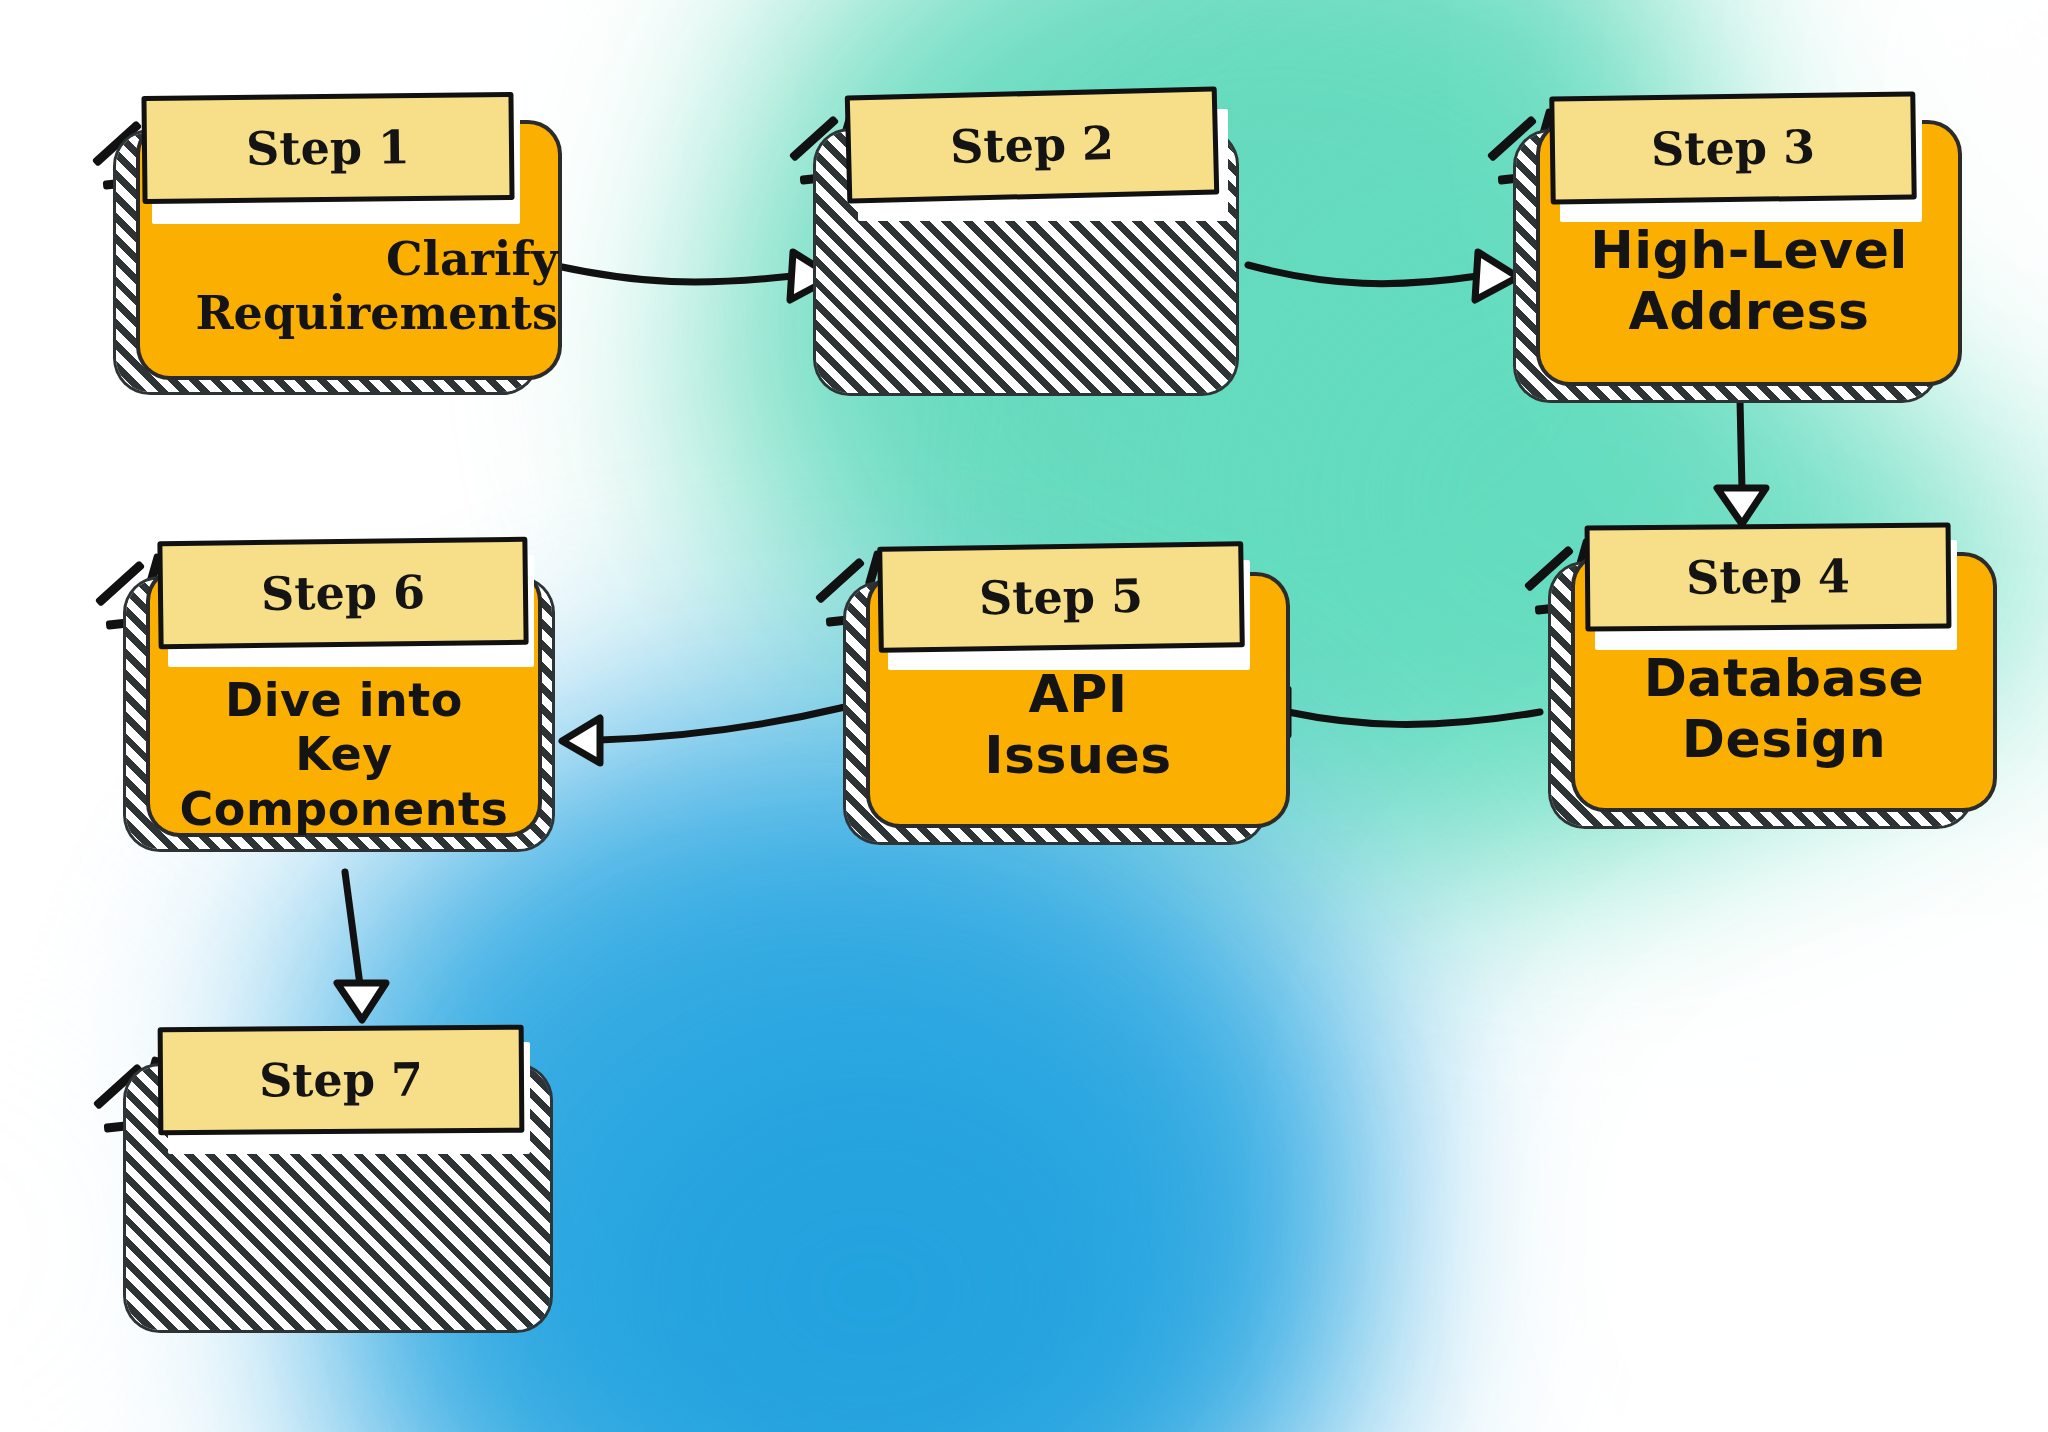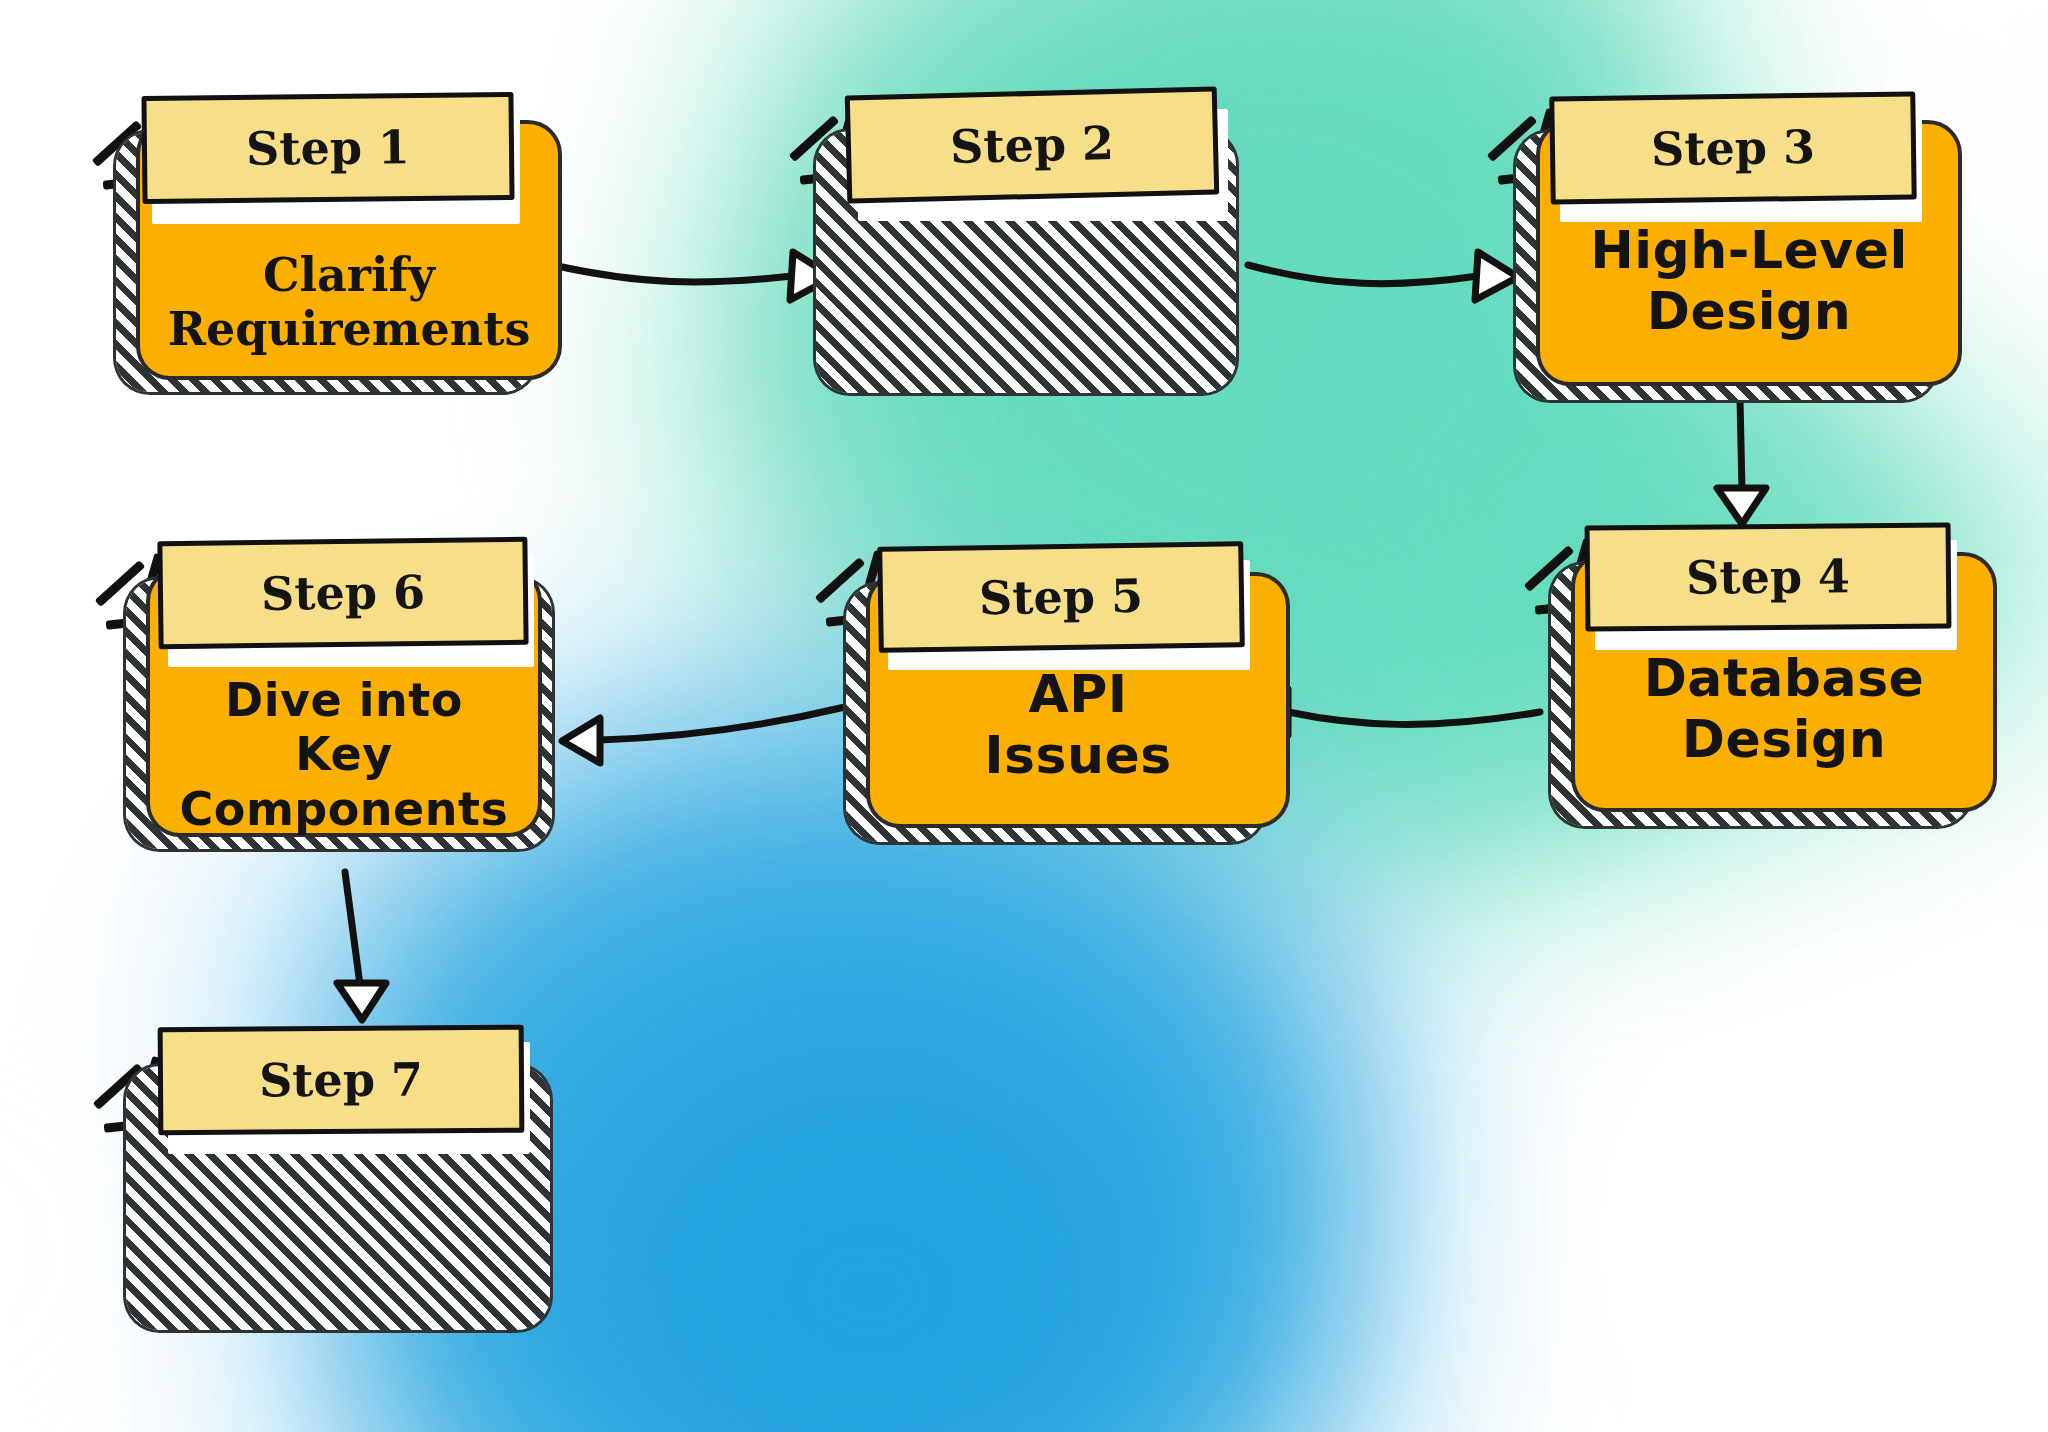--- a/index.html
+++ b/index.html
@@ -161,21 +161,21 @@
   </svg>
 
   <div class="node" style="left:130px;top:100px;width:430px;height:300px;">
     <div class="spark" style="left:-45px;top:5px;">
       <i class="a"></i>
         <i class="b"></i>
         <i class="c"></i>
     </div>
     <div class="hatch" style="left:-14px;top:32px;width:420px;height:260px;"></div>
     <div class="card" style="left:10px;top:24px;width:418px;height:252px;">
-      <div class="card-body serif" style="top:124px;font-size:46px;">Clarify
+      <div class="card-body serif" style="top:108px;font-size:46px;text-align:right;">Clarify
 Requirements</div>
     </div>
     <div class="tag-shadow" style="left:22px;top:12px;width:368px;height:112px;"></div>
     <div class="tag" style="left:12px;top:-6px;width:372px;height:108px;font-size:46px;transform:rotate(-0.6deg);">
       <span>Step 1</span>
     </div>
   </div>
 
   <div class="node" style="left:830px;top:95px;width:430px;height:300px;">
     <div class="spark" style="left:-48px;top:5px;">
@@ -192,21 +192,21 @@
 
   <div class="node" style="left:1530px;top:100px;width:430px;height:300px;">
     <div class="spark" style="left:-50px;top:0px;">
       <i class="a"></i>
         <i class="b"></i>
         <i class="c"></i>
     </div>
     <div class="hatch" style="left:-14px;top:32px;width:420px;height:268px;"></div>
     <div class="card" style="left:10px;top:24px;width:418px;height:258px;">
       <div class="card-body" style="top:96px;font-size:52px;">High-Level
-Design</div>
+Address</div>
     </div>
     <div class="tag-shadow" style="left:30px;top:10px;width:362px;height:112px;"></div>
     <div class="tag" style="left:20px;top:-6px;width:366px;height:108px;font-size:46px;transform:rotate(-0.8deg);">
       <span>Step 3</span>
     </div>
   </div>
 
   <div class="node" style="left:1565px;top:530px;width:430px;height:300px;">
     <div class="spark" style="left:-48px;top:0px;">
       <i class="a"></i>

